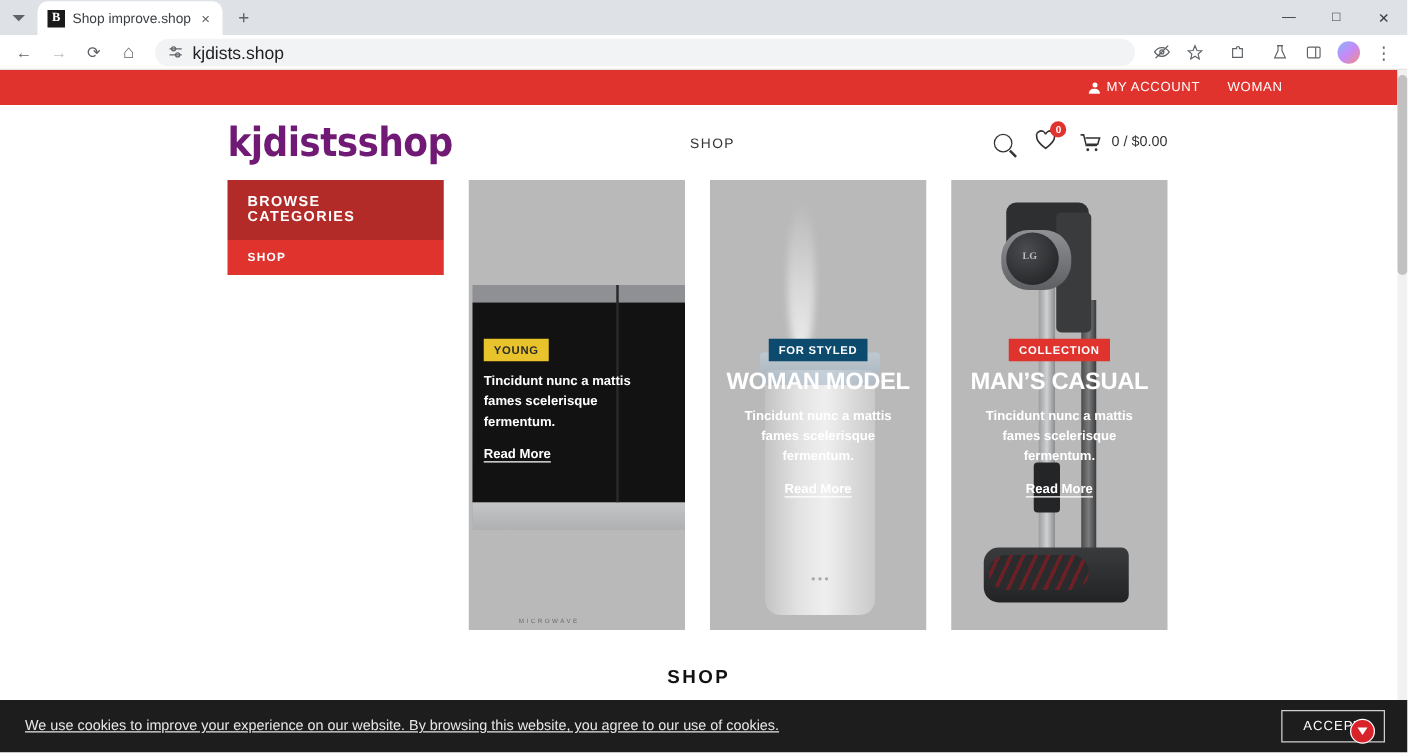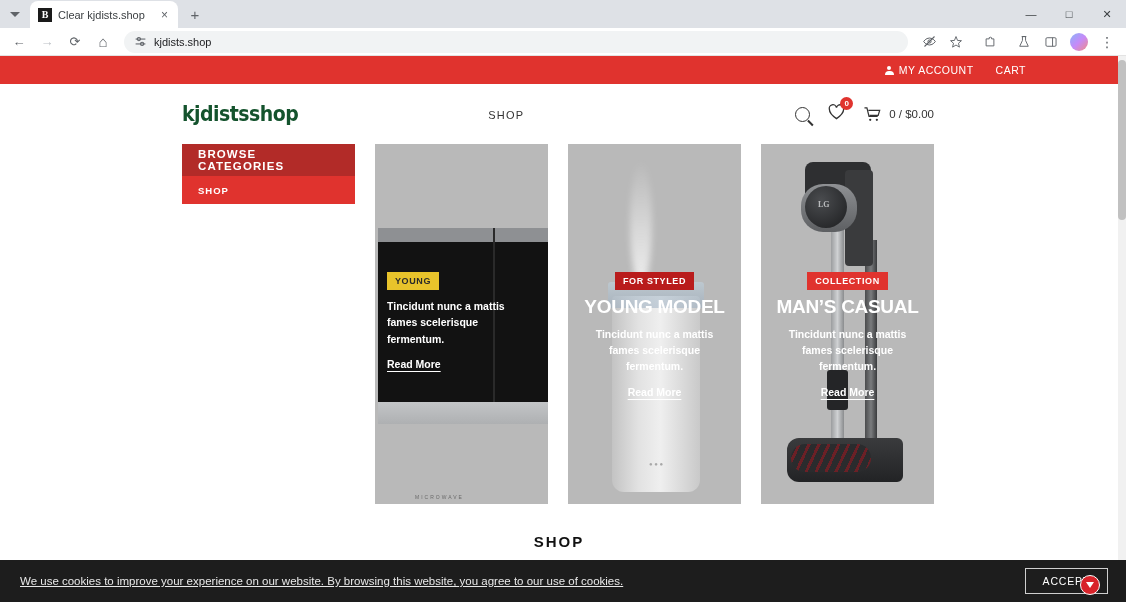--- a/index.html
+++ b/index.html
@@ -54,21 +54,21 @@
     padding: 0 6px; gap: 2px; border-bottom: 1px solid #e3e3e3;
   }
   .tb-btn {
     width: 26px; height: 24px; display: flex; align-items: center; justify-content: center;
     color: #5f6368; font-size: 13px; border-radius: 4px;
   }
   .omnibox {
     flex: 1; height: 22px; background: #f1f3f4; border-radius: 12px;
     display: flex; align-items: center; gap: 7px; padding: 0 10px; margin: 0 6px;
   }
-  .omni-url { font-size: 11px; color: #202124; }
+  .omni-url { font-size: 14px; color: #202124; }
   .tb-right { display: flex; align-items: center; gap: 1px; }
   .avatar-btn {
     width: 18px; height: 18px; border-radius: 50%;
     background: linear-gradient(135deg,#8ab4f8 0%, #c58af9 50%, #f28b82 100%);
     margin: 0 5px;
   }
 
   
   .viewport {
     position: absolute; top: 56px; left: 0;
@@ -87,42 +87,42 @@
   .person-ico:before { content:""; position:absolute; top:0; left:2.5px; width:4px; height:4px; border-radius:50%; background:#fff; }
   .person-ico:after { content:""; position:absolute; bottom:0; left:0; width:9px; height:4px; border-radius:4px 4px 0 0; background:#fff; }
 
   
   .header {
     height: 60px; display: flex; align-items: center; background: #fff;
     padding: 0 0 0 182px;
   }
   .logo {
     font-family: "DejaVu Sans", sans-serif;
-    font-size: 21px; font-weight: 900; color: #14532d; letter-spacing: -0.5px;
+    font-size: 32px; font-weight: 900; color: #701a75; letter-spacing: -0.5px;
     font-stretch: condensed;
   }
   .nav { margin-left: 190px; }
   .nav a { font-size: 11px; color: #333; letter-spacing: 1.2px; }
   .hdr-icons { margin-left: auto; margin-right: 184px; display: flex; align-items: center; gap: 17px; }
   .ico-search { width: 15px; height: 15px; border: 1.7px solid #333; border-radius: 50%; position: relative; }
   .ico-search:after { content:""; position: absolute; right:-5px; bottom:-3px; width:7px; height:1.7px; background:#333; transform: rotate(45deg); }
   .wish-wrap { position: relative; }
   .badge {
     position: absolute; top: -6px; right: -7px; width: 13px; height: 13px;
     background: #e0332e; color: #fff; border-radius: 50%;
     font-size: 8px; line-height: 13px; text-align: center; font-weight: bold;
   }
   .cart-wrap { display: flex; align-items: center; gap: 7px; }
   .cart-total { font-size: 11.5px; color: #333; }
 
   
   .content { display: flex; padding-left: 182px; gap: 20px; }
   .sidebar { width: 173px; flex: 0 0 173px; }
   .cat-head {
-    background: #b22b28; color: #fff; height: 32px;
+    background: #b22b28; color: #fff; height: 48px;
     display: flex; align-items: center; padding: 0 16px;
     font-size: 11.5px; font-weight: bold; letter-spacing: 1.1px;
   }
   .cat-item {
     background: #e0332e; color: #fff; height: 28px;
     display: flex; align-items: center; padding: 0 16px;
     font-size: 9.5px; font-weight: bold; letter-spacing: 1px;
   }
 
   .cards { display: flex; gap: 20px; }
@@ -235,21 +235,21 @@
 <body>
 
 <div class="browser">
 
   <div class="tabstrip">
     <div class="tabstrip-left">
       <span class="chev"></span>
     </div>
     <div class="tab">
       <span class="favicon">B</span>
-      <span class="tab-title">Clear kjdists.shop</span>
+      <span class="tab-title">Shop improve.shop</span>
       <span class="tab-close">×</span>
     </div>
     <div class="newtab">+</div>
     <div class="wincontrols">
       <div class="wc">—</div>
       <div class="wc">□</div>
       <div class="wc">✕</div>
     </div>
   </div>
 
@@ -303,21 +303,21 @@
   </div>
 
   <div class="viewport">
     <div class="page">
 
       <div class="topbar">
         <a>
           <span class="person-ico"></span>
           <span>MY ACCOUNT</span>
         </a>
-        <a>CART</a>
+        <a>WOMAN</a>
       </div>
 
       <div class="header">
         <div class="logo">kjdistsshop</div>
         <div class="nav">
           <a>SHOP</a>
         </div>
         <div class="hdr-icons">
           <span class="ico-search"></span>
           <span class="wish-wrap">
@@ -364,22 +364,22 @@
           </div>
 
           <div class="card">
             <div class="art">
               <div class="hm-mist"></div>
               <div class="hm-body"></div>
               <div class="hm-top"></div>
               <div class="hm-ctrl">●  ●  ●</div>
             </div>
             <div class="card-ovl al-center">
-              <span class="badge-tag" style="background:#b91c1c">FOR STYLED</span>
-              <div class="card-title">YOUNG MODEL</div>
+              <span class="badge-tag" style="background:#0c4a6e">FOR STYLED</span>
+              <div class="card-title">WOMAN MODEL</div>
               <div class="card-text">Tincidunt nunc a mattis fames scelerisque fermentum.</div>
               <a class="card-link">Read More</a>
             </div>
           </div>
 
           <div class="card">
             <div class="art">
               <div class="vc-tube"></div>
                 <div class="vc-tube2"></div>
               <div class="vc-head"></div>

